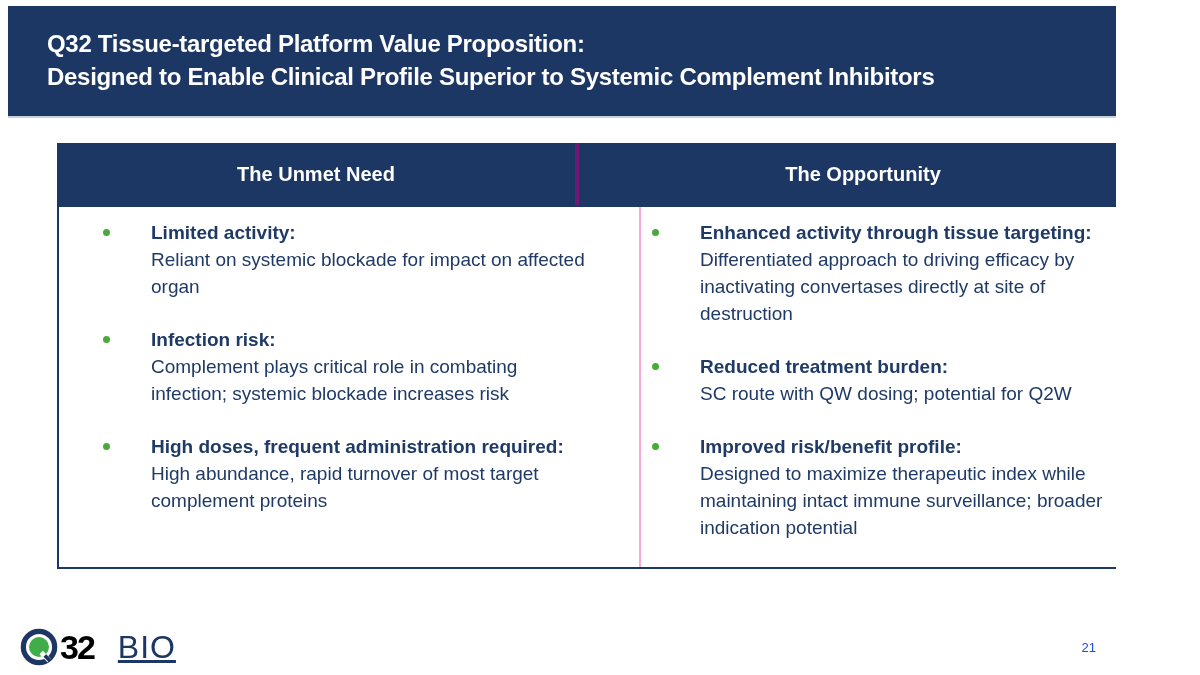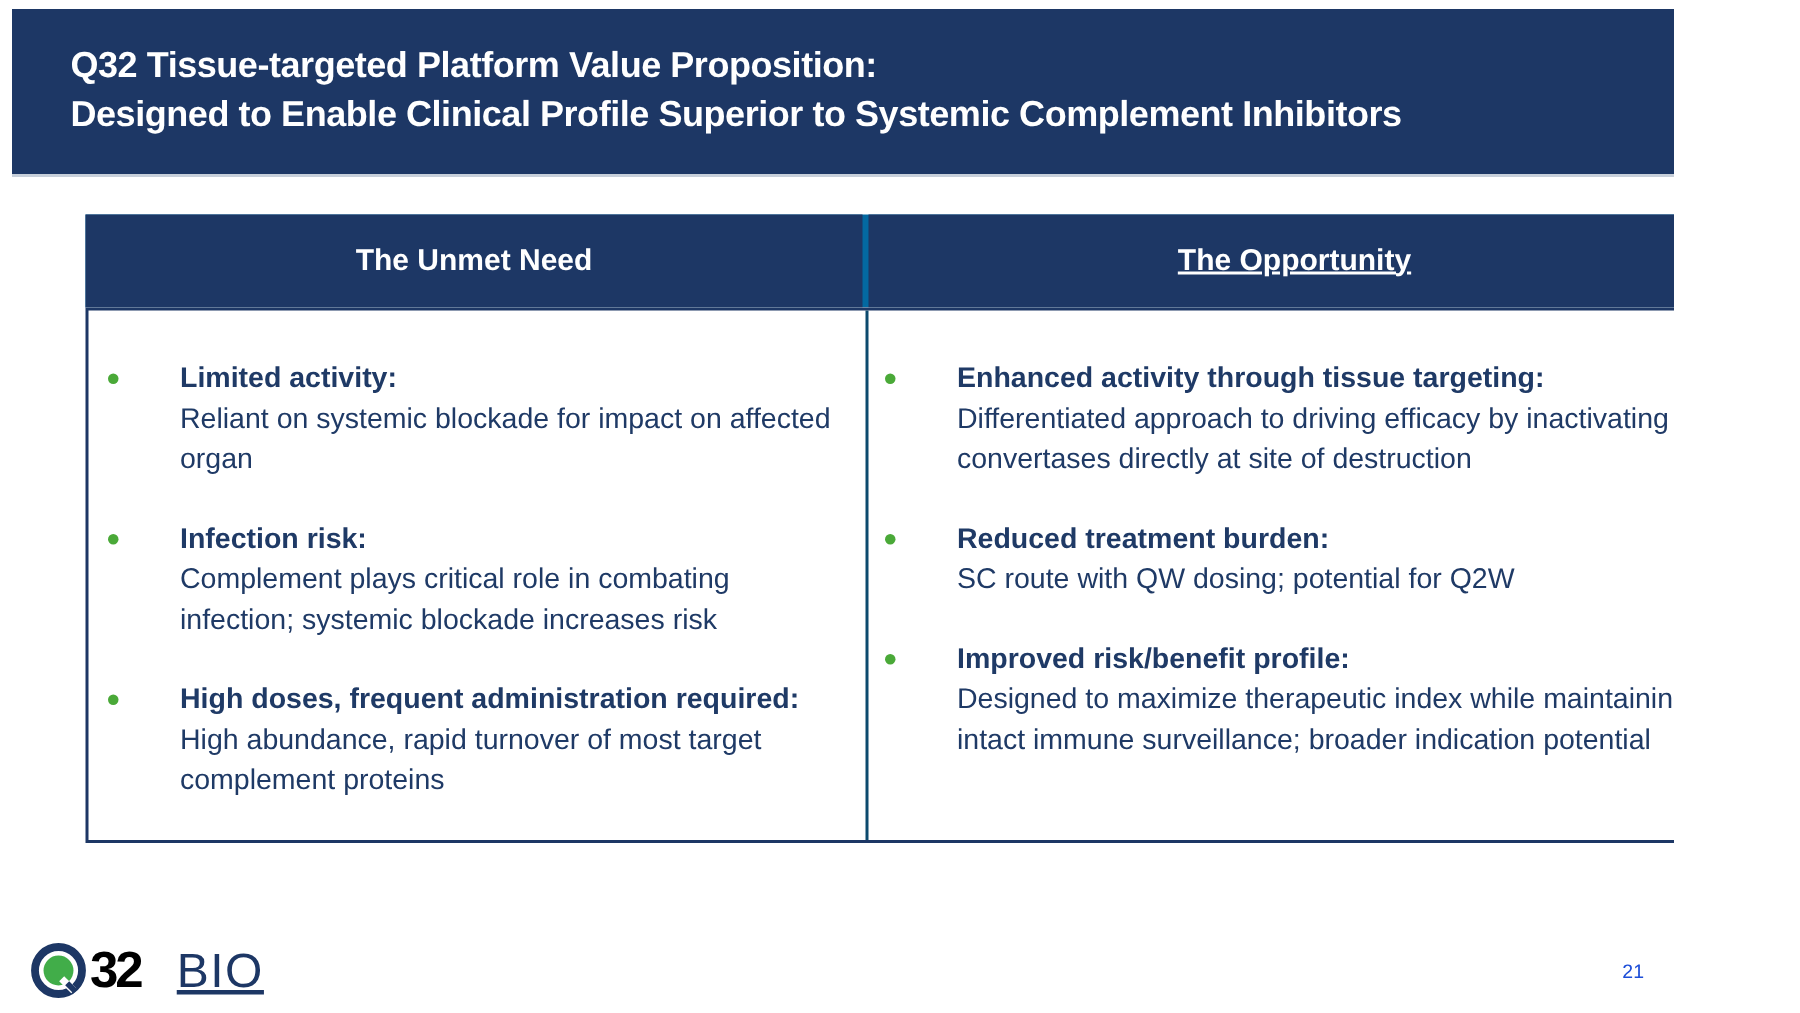--- a/index.html
+++ b/index.html
@@ -43,49 +43,50 @@
     top: 143px;
     width: 1090px;
     height: 410px;
     display: flex;
     flex-direction: column;
     box-sizing: border-box;
   }
   .thead {
     display: flex;
     gap: 4px;
-    background: #0369a1;
+    background: #701a75;
     height: 62px;
     flex: 0 0 62px;
   }
   .thead .hcell {
     background: #1d3765;
     color: #ffffff;
     font-size: 20px;
     font-weight: bold;
     display: flex;
     align-items: center;
     justify-content: center;
   }
   .hcell.left-col  { width: 518px; flex: 0 0 518px; }
-  .hcell.right-col { flex: 1; text-decoration: underline; }
+  .hcell.right-col { flex: 1; }
 
   .tbody {
     flex: 1;
     display: flex;
     border: 2px solid #1d3765;
     background: #ffffff;
     box-sizing: border-box;
   }
   .bcell {
     box-sizing: border-box;
-    padding-top: 32px;
+    padding-top: 12px;
+    margin-left: 31px;
   }
   .bcell.left-col  { width: 518px; flex: 0 0 518px; }
-  .bcell.right-col { flex: 1; border-left: 2px solid #0c4a6e; }
+  .bcell.right-col { flex: 1; border-left: 2px solid #f9a8d4; }
 
   
   .bullet-item {
     display: flex;
     margin-bottom: 26px;
     color: #1f3a66;
     font-size: 19px;
     line-height: 27px;
   }
   .bullet-dot {

